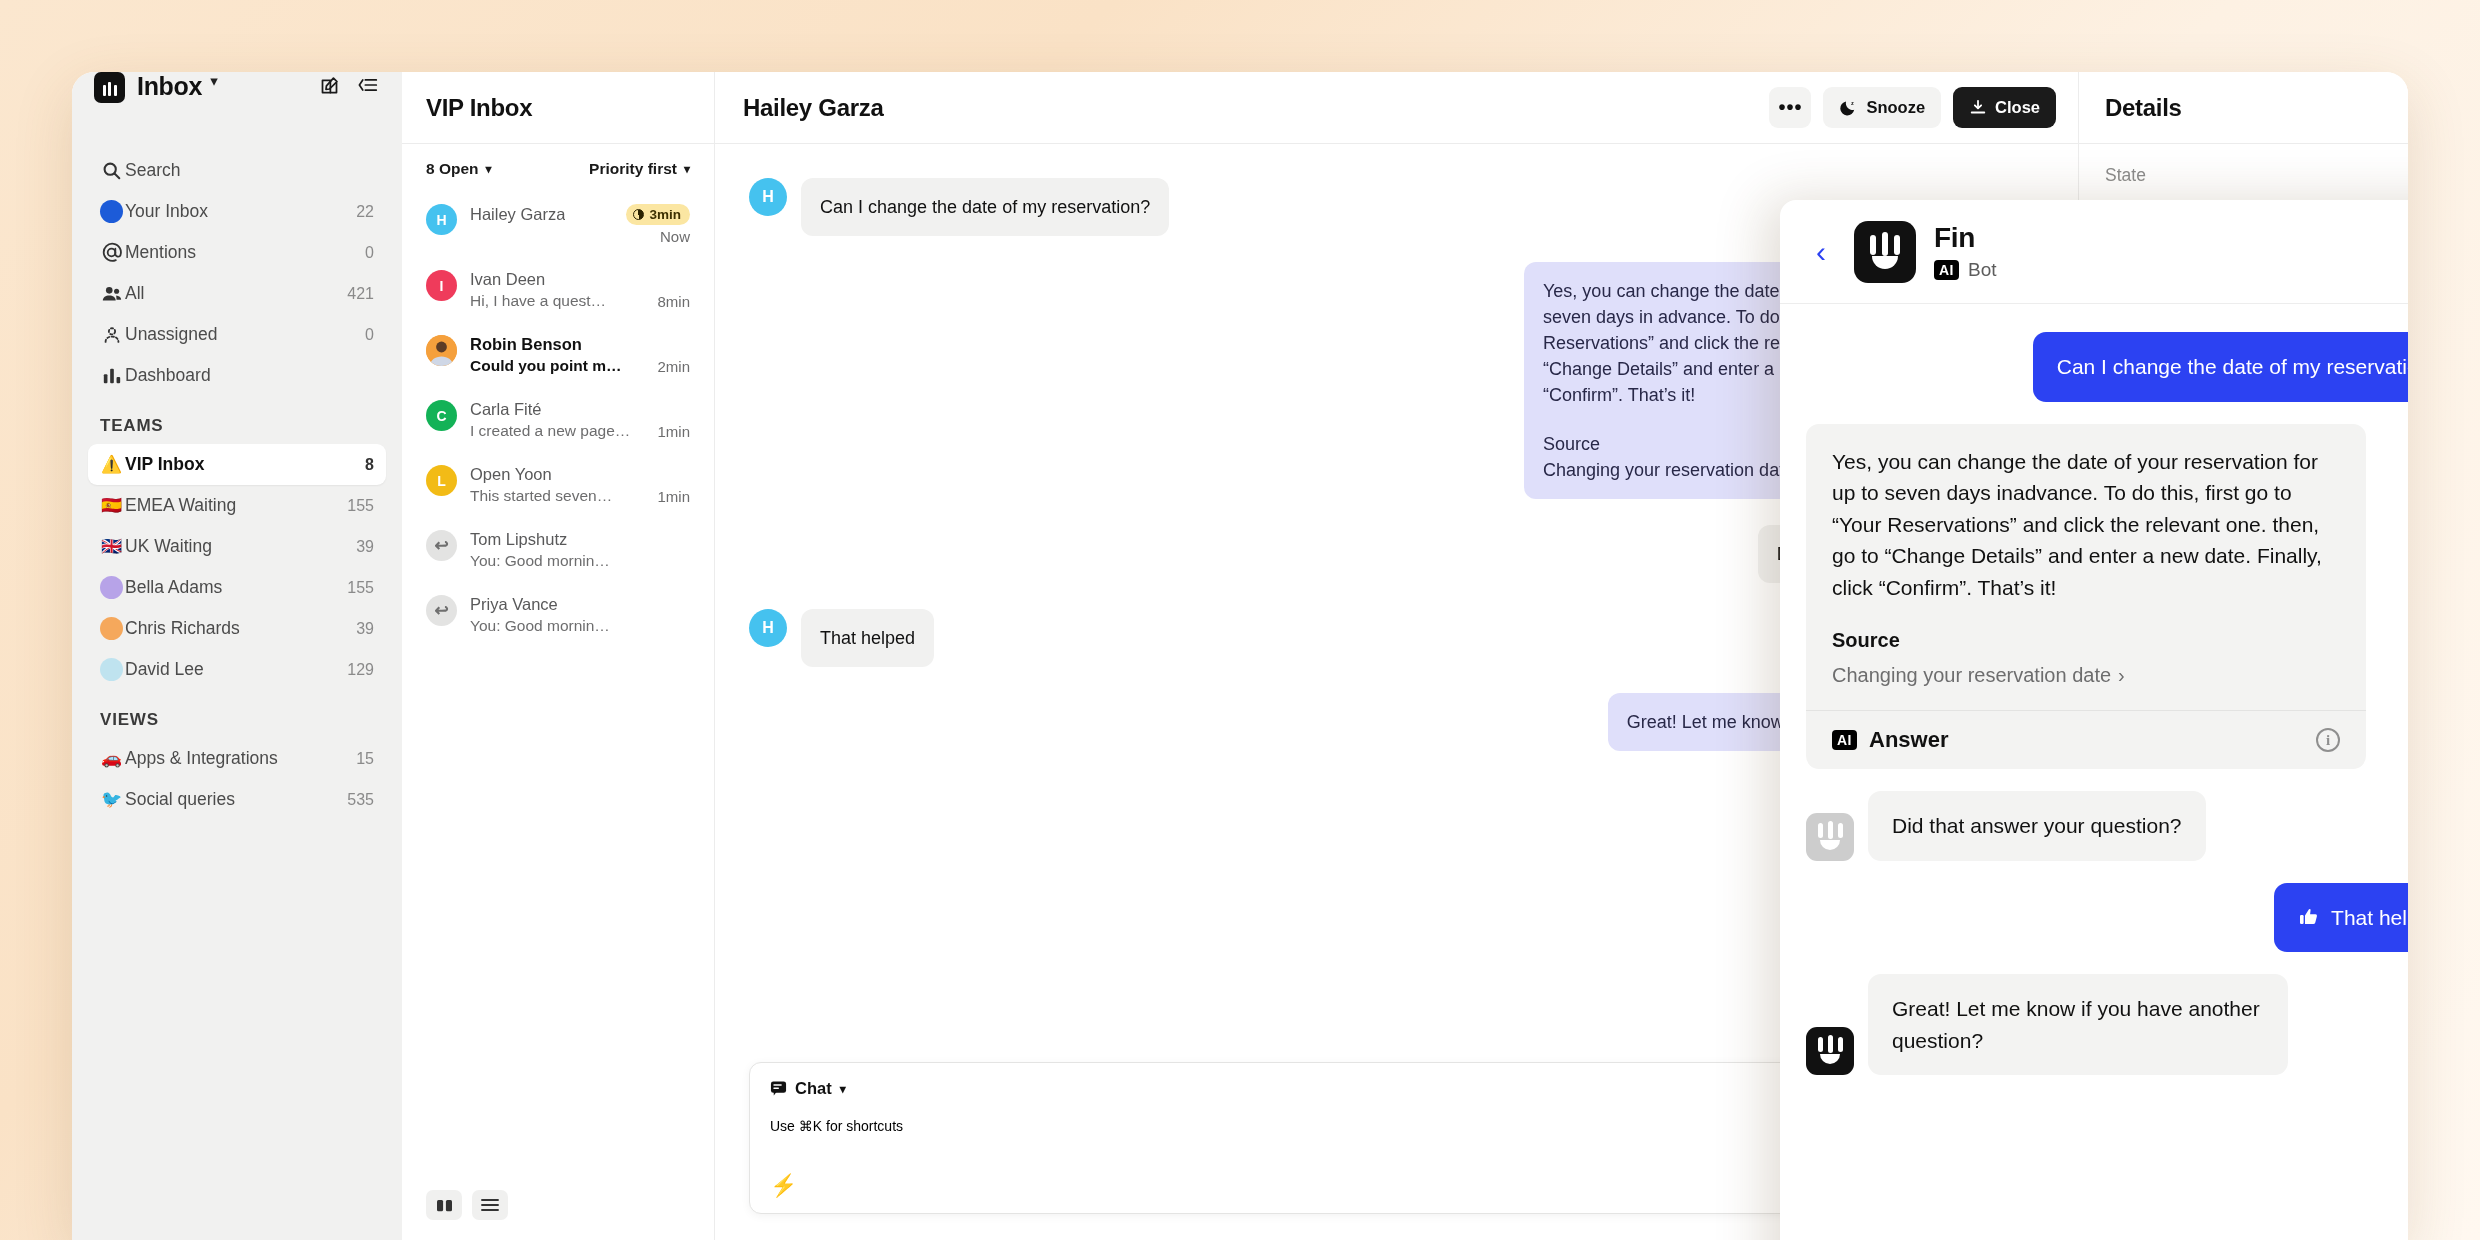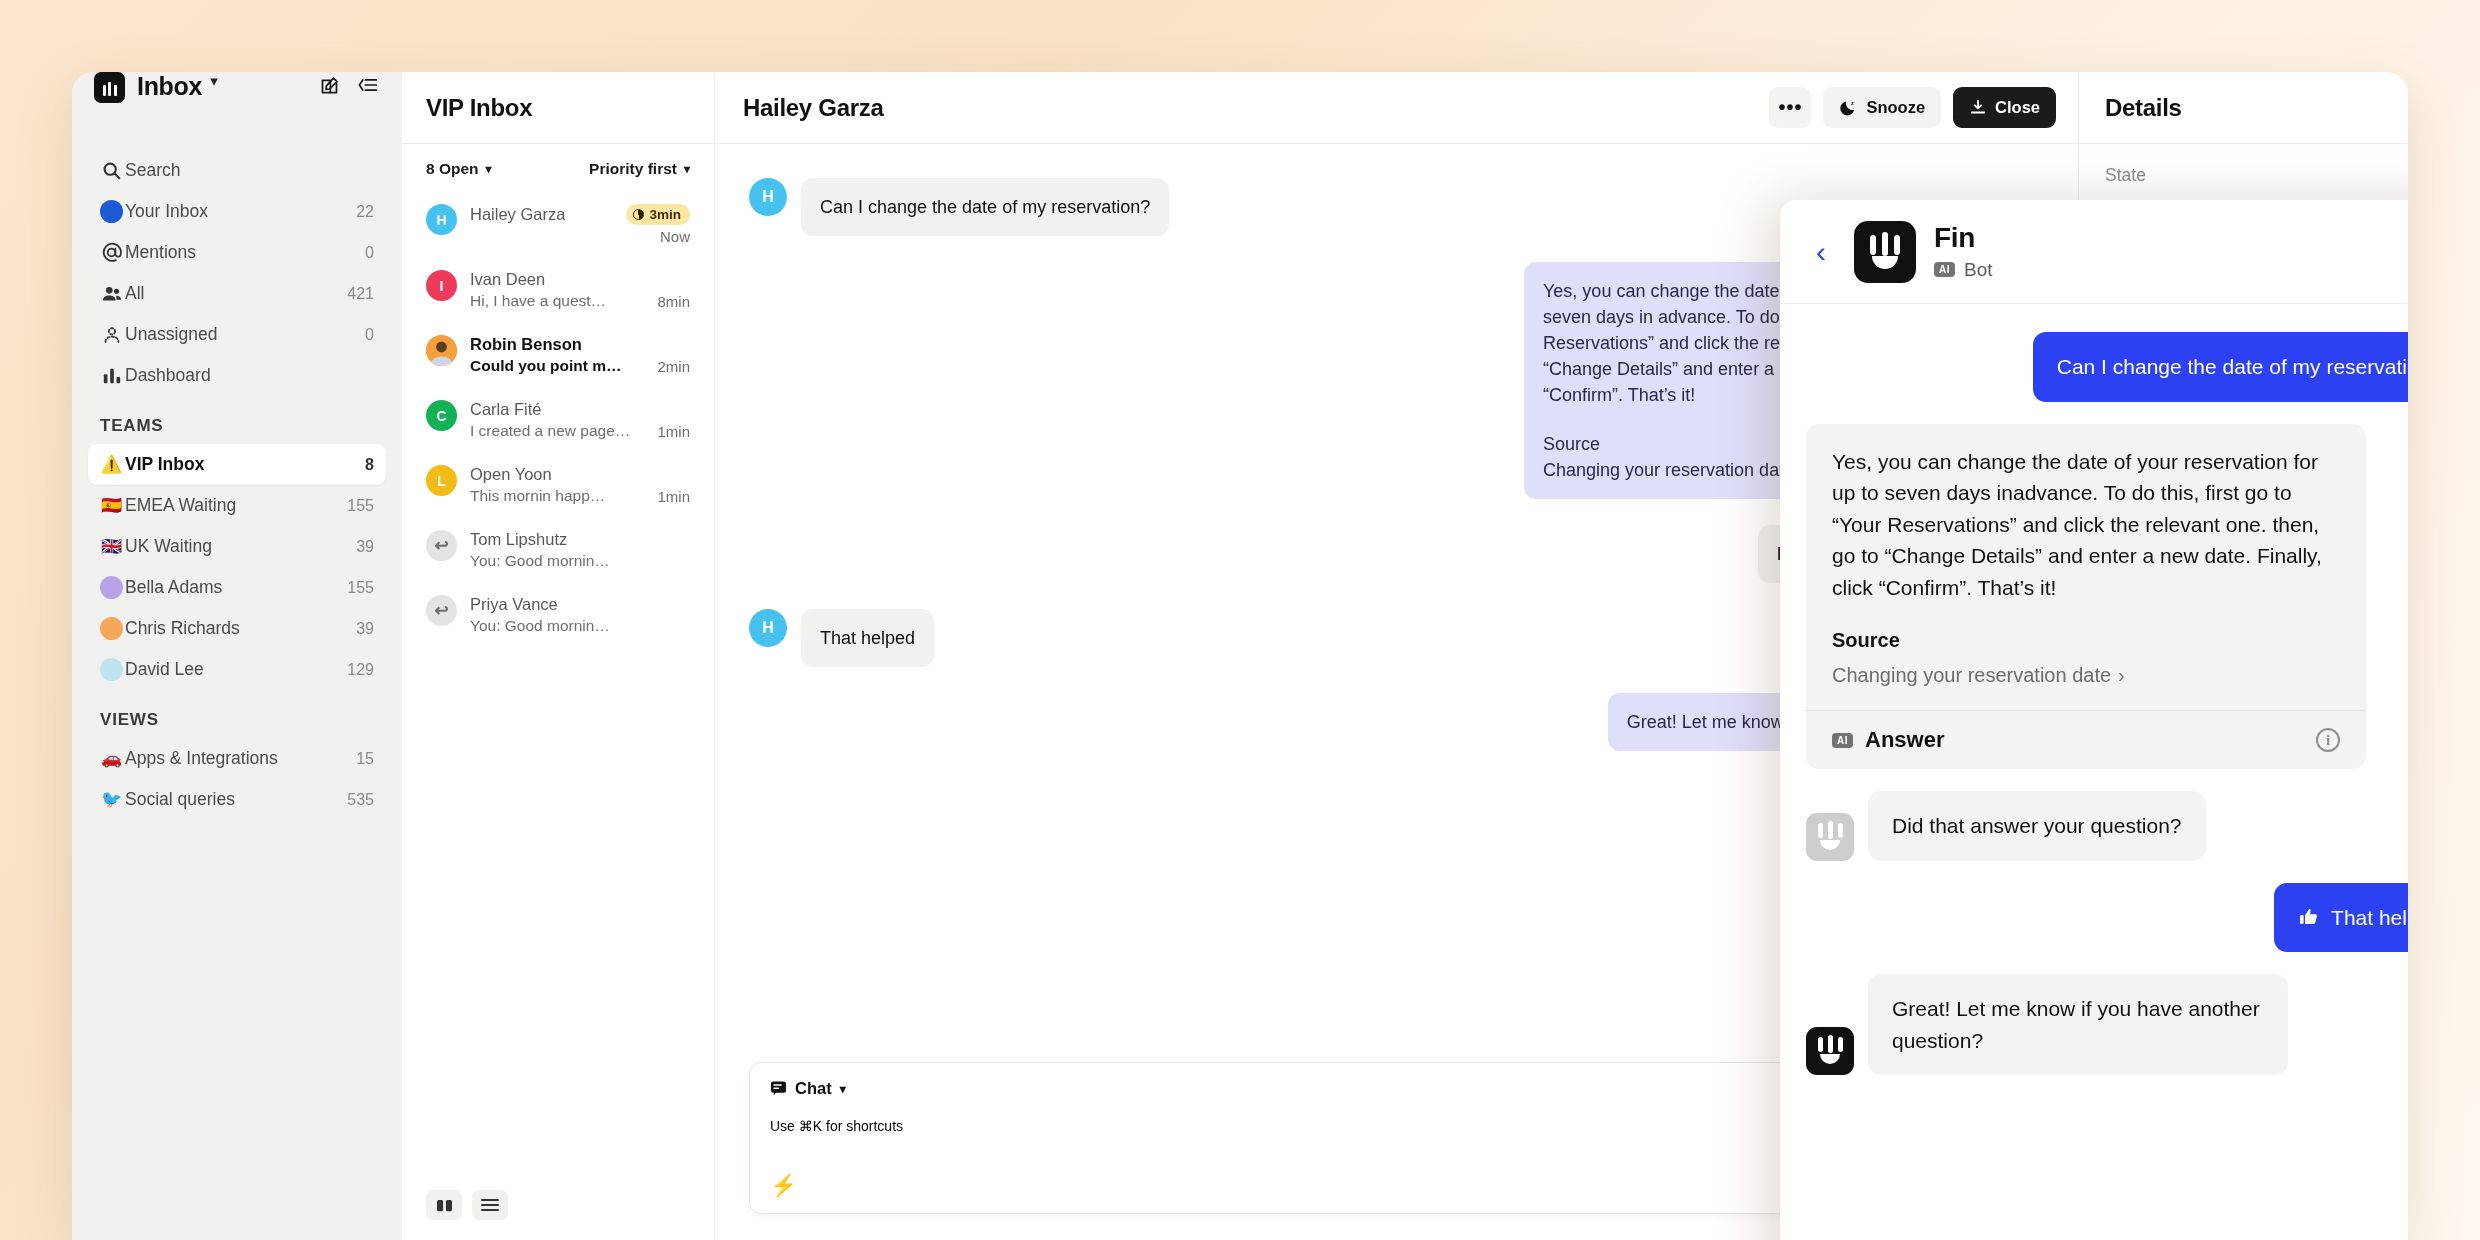--- a/index.html
+++ b/index.html
@@ -161,21 +161,21 @@
   .fin-logo { width:62px; height:62px; border-radius:14px; background:#111; flex:none;
               position:relative; display:flex; align-items:flex-end; justify-content:center;}
   .fin-logo .eyes { position:absolute; top:14px; left:0; right:0; display:flex;
                     justify-content:center; gap:6px;}
   .fin-logo .eyes i { width:6px; height:20px; background:#fff; border-radius:3px; display:block;}
   .fin-logo .eyes i.mid { height:24px; margin-top:-3px;}
   .fin-logo .mouth { width:26px; height:13px; background:#fff;
                      border-radius: 0 0 14px 14px; margin-bottom:14px;}
   .fin-name { font-size:28px; font-weight:700; color:#111; line-height:1.15; letter-spacing:-.3px;}
   .fin-sub { display:flex; align-items:center; gap:9px; font-size:19px; color:#5c5c5c; margin-top:4px;}
-  .ai-badge { background:#737373; color:#fff; font-size:10px; font-weight:700;
+  .ai-badge { background:#000000; color:#fff; font-size:14px; font-weight:700;
               border-radius:4px; padding:2px 5px; letter-spacing:.5px;}
   .fin-body { flex:1; padding: 28px 26px 0 26px; overflow:hidden;}
   .f-row { display:flex; margin-bottom: 22px; gap:14px; align-items:flex-end;}
   .f-row.right { justify-content:flex-end;}
   .f-av { width:48px; height:48px; border-radius:11px; background:#cdcdcd; flex:none;
           position:relative; display:flex; align-items:flex-end; justify-content:center;}
   .f-av.dark { background:#111; }
   .f-av .eyes { position:absolute; top:10px; left:0; right:0; display:flex; justify-content:center; gap:5px;}
   .f-av .eyes i { width:5px; height:15px; background:#fff; border-radius:2.5px; display:block;}
   .f-av .eyes i.mid { height:18px; margin-top:-2px;}
@@ -425,21 +425,21 @@
         </span>
       </div>
 
       <div class="cl-item">
         <span class="cl-av" style="background:#f2bb16">L</span>
         <span class="cl-body">
           <span class="cl-top">
               <span class="cl-name">Open Yoon</span>
             </span>
           <span class="cl-bot">
-            <span class="cl-prev">This mornin happ…</span>
+            <span class="cl-prev">This started seven…</span>
             <span class="cl-time">1min</span>
           </span>
         </span>
       </div>
 
       <div class="cl-item">
         <span class="cl-av" style="background:#e3e3e2;color:#6f6f6f;font-size:17px">↩</span>
         <span class="cl-body">
           <span class="cl-top">
               <span class="cl-name">Tom Lipshutz</span>

